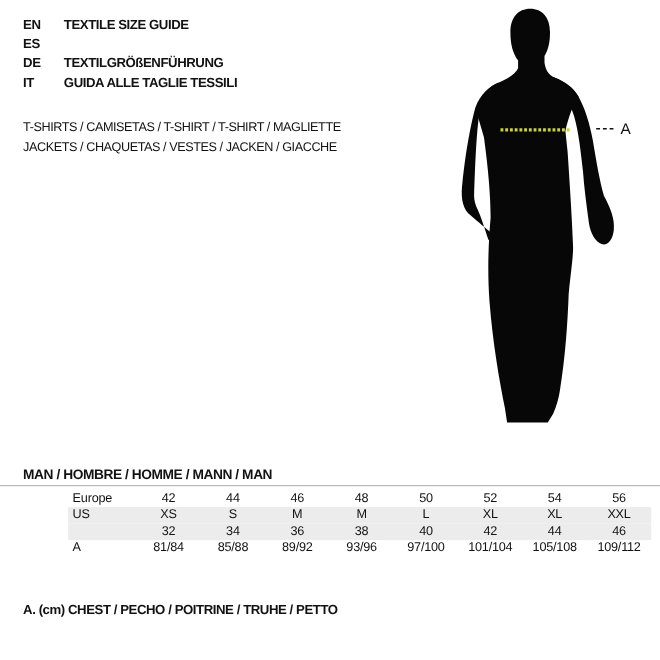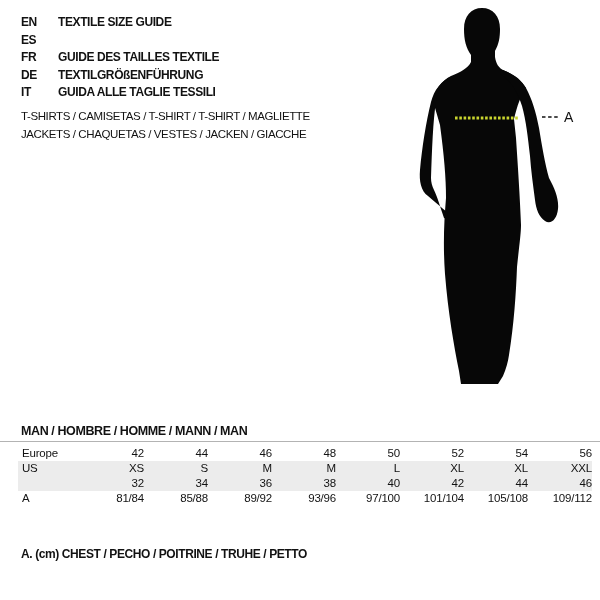--- a/index.html
+++ b/index.html
@@ -23,41 +23,37 @@
   .measure-letter{font-size:14px;font-weight:400;fill:#111111;font-family:"Liberation Sans",sans-serif;}
   
   .section-title{position:absolute;left:21px;top:424px;font-size:12.5px;font-weight:700;
     letter-spacing:-0.4px;line-height:14px;}
   
   .top-rule{position:absolute;left:0;top:441px;width:600px;height:1px;background:#b3b3b3;}
   
   .size-table{position:absolute;left:18px;top:446px;width:574px;font-size:11.5px;letter-spacing:-0.2px;}
   .tbl-header{background:#c9c9c9;height:19px;line-height:19px;padding-left:4px;
     font-size:12px;color:#1c1c1c;}
-  .tbl-row{display:grid;grid-template-columns:62px repeat(8,1fr);height:15px;line-height:15px;}
+  .tbl-row{display:grid;grid-template-columns:62px repeat(8,1fr);height:15px;line-height:15px;margin-left:44px;}
   .tbl-row .lbl{text-align:left;padding-left:4px;}
-  .tbl-row .val{text-align:right;}
+  .tbl-row .val{text-align:center;}
   .stripe{background:#ececec;}
   
   .footnote{position:absolute;left:21px;top:547px;font-size:12px;font-weight:700;letter-spacing:-0.4px;}
 </style>
 </head>
 <body>
 
 <div class="lang-list">
   <div class="lang-row">
     <span class="lang-code">EN</span>
     <span class="lang-label">TEXTILE SIZE GUIDE</span>
   </div>
   <div class="lang-row">
     <span class="lang-code">ES</span>
-  </div>
-  <div class="lang-row">
-    <span class="lang-code">FR</span>
-    <span class="lang-label">GUIDE DES TAILLES TEXTILE</span>
   </div>
   <div class="lang-row">
     <span class="lang-code">DE</span>
     <span class="lang-label">TEXTILGRÖßENFÜHRUNG</span>
   </div>
   <div class="lang-row">
     <span class="lang-code">IT</span>
     <span class="lang-label">GUIDA ALLE TAGLIE TESSILI</span>
   </div>
 </div>

